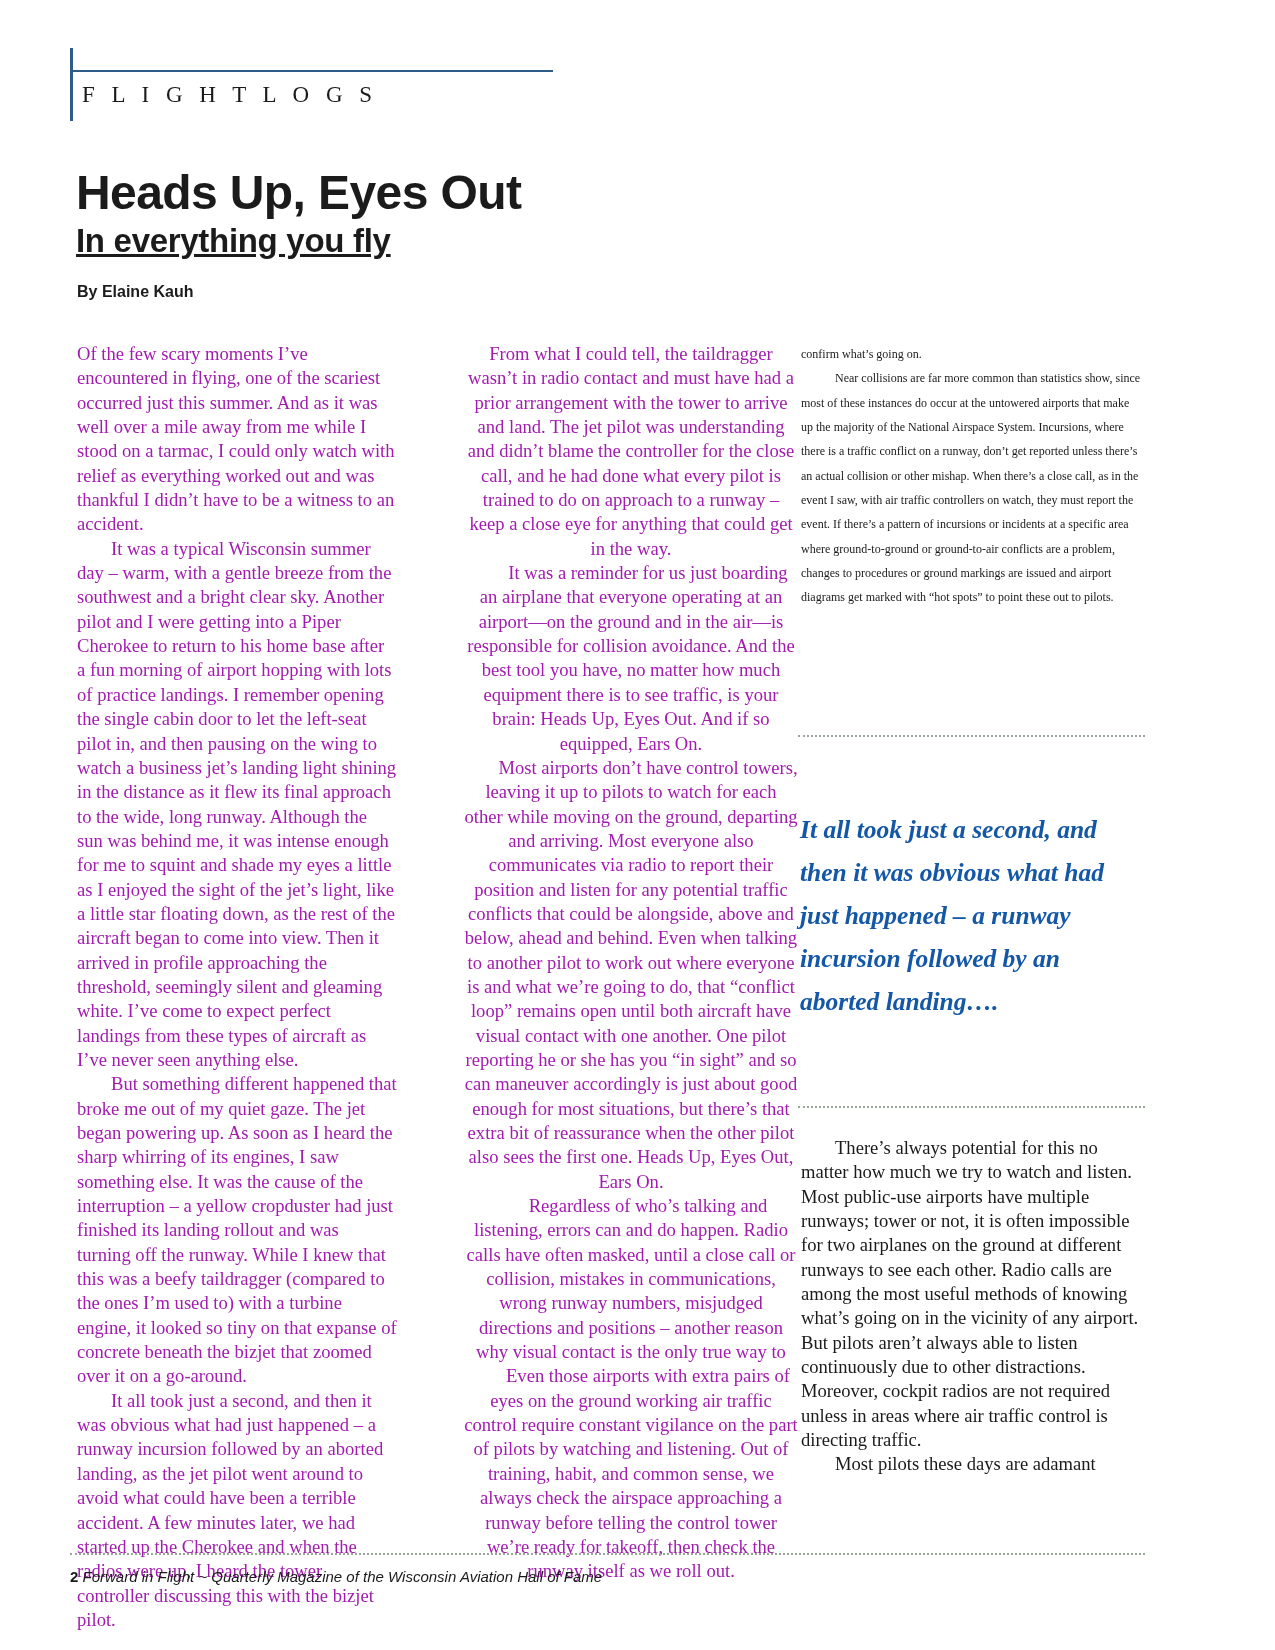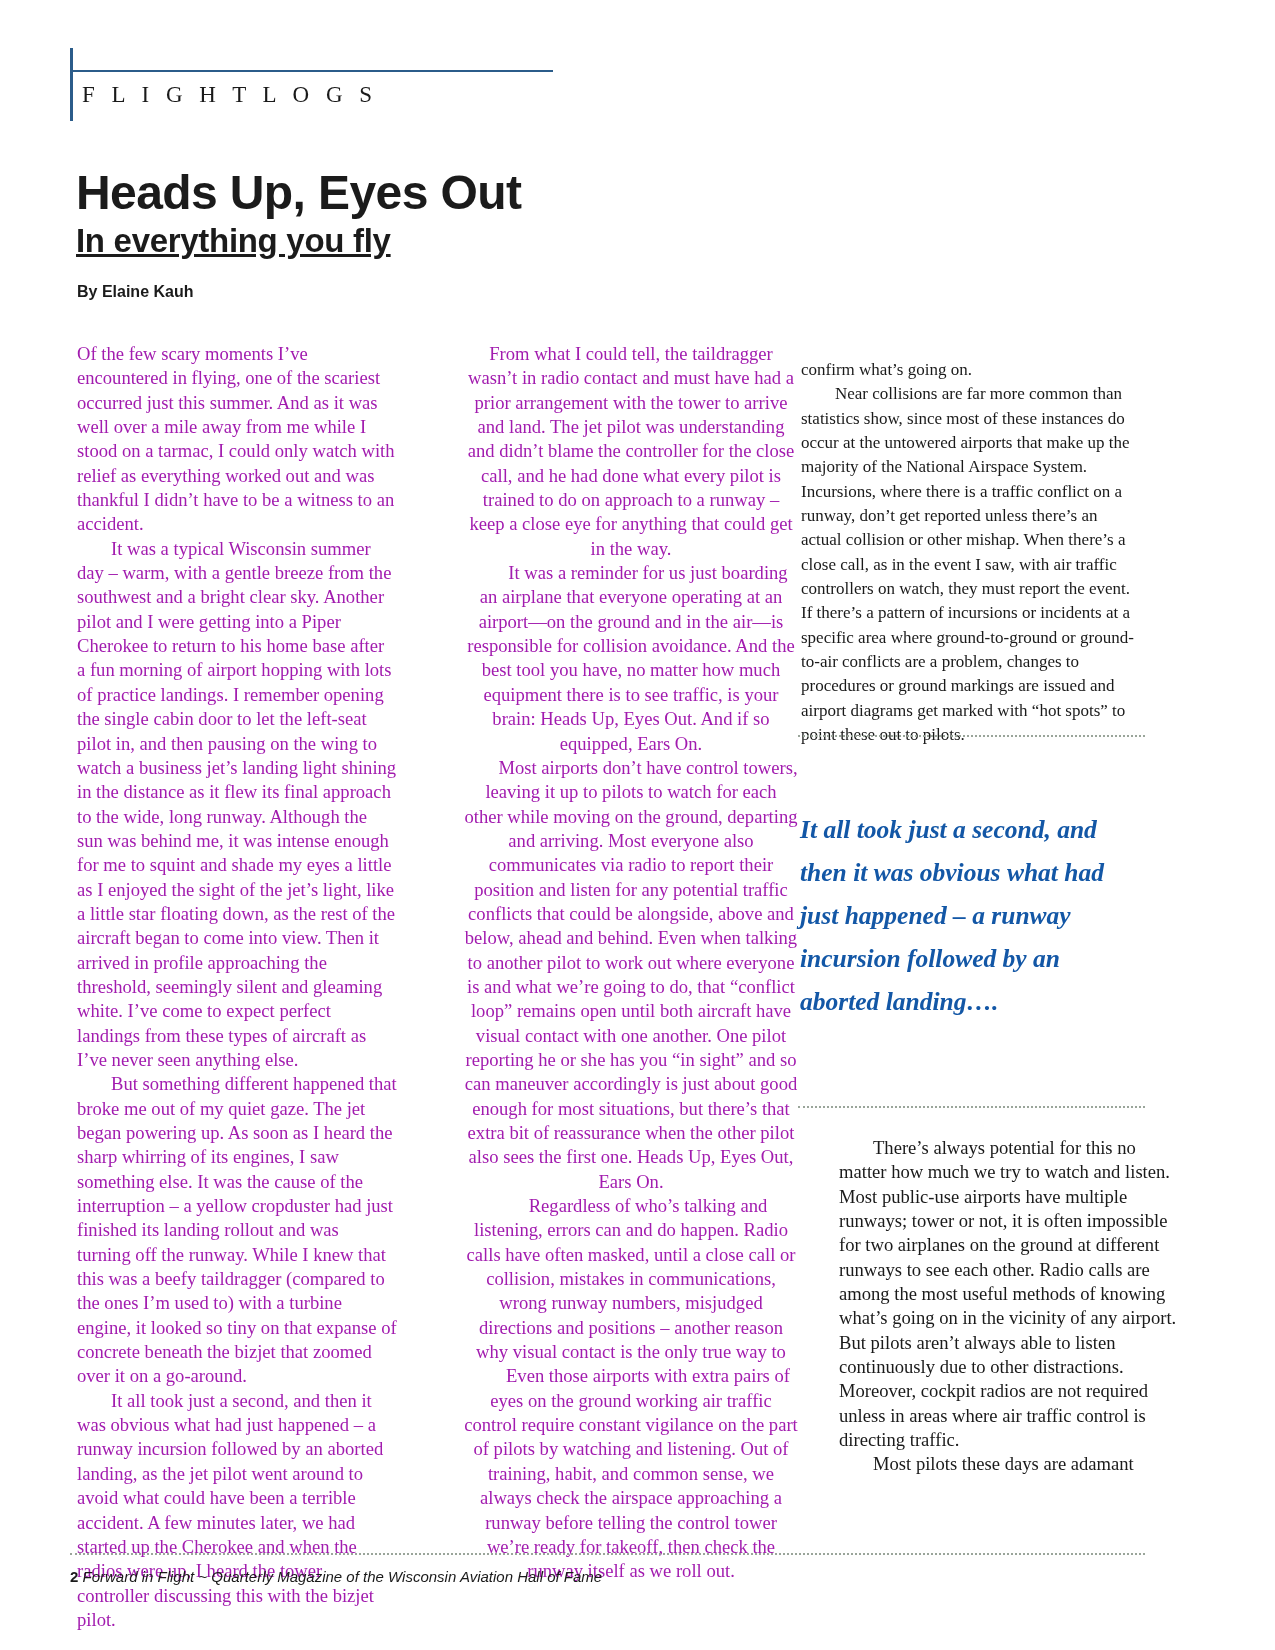--- a/index.html
+++ b/index.html
@@ -114,28 +114,27 @@
   .col1 { left: 77px;  width: 320px; }
   .col2 { left: 464px; width: 334px; text-align: center; }
 
   
   .col3-top {
     position: absolute;
     left: 801px;
     top: 342px;
     width: 340px;
     font-family: "Liberation Serif", serif;
-    font-size: 17px;
+    font-size: 12px;
     line-height: 24.35px;
     color: #1a1a1a;
-    margin-top: 16px;
   }
   .col3-bottom {
     position: absolute;
-    left: 839px;
+    left: 801px;
     top: 1136px;
     width: 340px;
     font-family: "Liberation Serif", serif;
     font-size: 18.6px;
     line-height: 24.35px;
     color: #1a1a1a;
   }
   .col3-top p, .col3-bottom p { margin: 0; text-indent: 34px; }
   .col3-top p.first, .col3-bottom p.first { text-indent: 0; }
 

